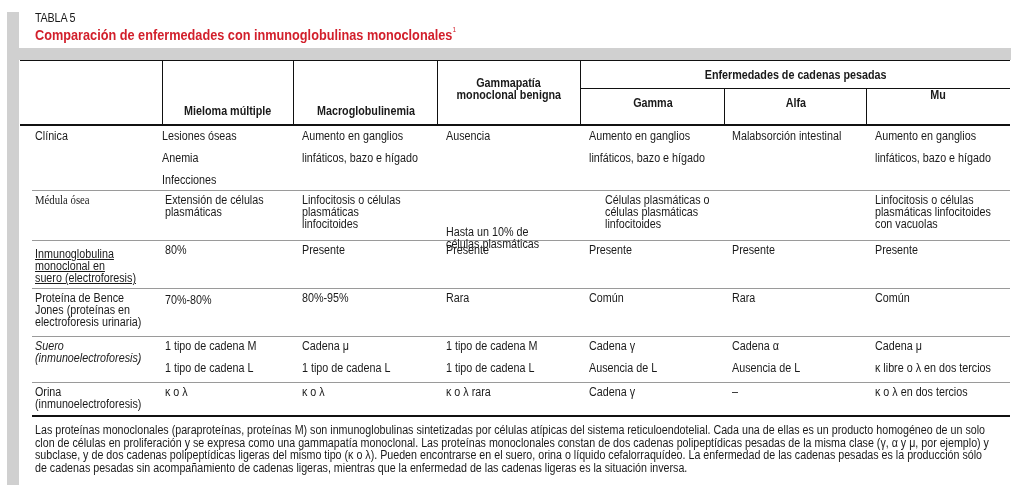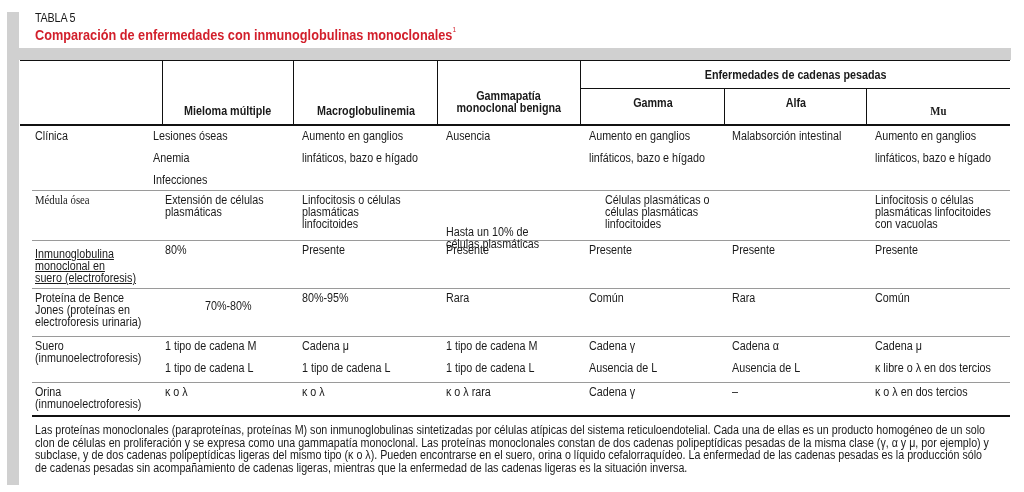--- a/index.html
+++ b/index.html
@@ -48,47 +48,47 @@
   <div class="line" style="left:560px; top:0; width:1px; height:65px;"></div>
   <div class="line" style="left:704px; top:28px; width:1px; height:37px;"></div>
   <div class="line" style="left:846px; top:28px; width:1px; height:37px;"></div>
 
   <div class="hdr" style="left:143px; top:0; width:130px; height:57px;">
       <span>Mieloma múltiple</span>
     </div>
   <div class="hdr" style="left:274px; top:0; width:143px; height:57px;">
       <span>Macroglobulinemia</span>
     </div>
-  <div class="hdr" style="left:418px; top:0; width:142px; height:57px; flex-direction:column; align-items:center;margin-top:13px;">
+  <div class="hdr" style="left:418px; top:0; width:142px; height:57px; flex-direction:column; align-items:center;">
     <span>Gammapatía</span>
     <span>monoclonal benigna</span>
   </div>
   <div class="hdr" style="left:561px; top:0; width:429px; height:21px;">
       <span>Enfermedades de cadenas pesadas</span>
     </div>
   <div class="hdr" style="left:561px; top:29px; width:143px; height:28px; align-items:center;">
       <span>Gamma</span>
     </div>
   <div class="hdr" style="left:705px; top:29px; width:141px; height:28px; align-items:center;">
       <span>Alfa</span>
     </div>
-  <div class="hdr" style="left:847px; top:29px; width:143px; height:28px; align-items:flex-end;font-family:Liberation Serif, serif;">
+  <div class="hdr" style="left:847px; top:29px; width:143px; height:28px; align-items:flex-start;">
       <span>Mu</span>
     </div>
 
   <div id="body-rows">
       <div class="hline-gray" style="top: 130px;"></div>
       <div class="hline-gray" style="top: 180px;"></div>
       <div class="hline-gray" style="top: 228px;"></div>
       <div class="hline-gray" style="top: 276px;"></div>
       <div class="hline-gray" style="top: 322px;"></div>
       <div class="cell" style="left: 15px; top: 70px; text-align: center;">
         <span class="t" style="display: block;">Clínica</span>
       </div>
-      <div class="cell" style="left: 133px; top: 70px;">
+      <div class="cell" style="left: 142px; top: 70px;">
         <span class="t line-item" style="display: block;">Lesiones óseas</span>
         <span class="t line-item" style="display: block;">Anemia</span>
         <span class="t line-item" style="display: block;">Infecciones</span>
       </div>
       <div class="cell" style="left: 282px; top: 70px;">
         <span class="t line-item" style="display: block;">Aumento en ganglios</span>
         <span class="t line-item" style="display: block;">linfáticos, bazo e hígado</span>
       </div>
       <div class="cell" style="left: 426px; top: 70px;">
         <span class="t line-item" style="display: block;">Ausencia</span>
@@ -152,39 +152,39 @@
         <span class="t" style="display: block;">Presente</span>
       </div>
       <div class="cell" style="left: 855px; top: 184px;">
         <span class="t" style="display: block;">Presente</span>
       </div>
       <div class="cell" style="left: 15px; top: 232px;">
         <span class="t" style="display: block;">Proteína de Bence</span>
         <span class="t" style="display: block;">Jones (proteínas en</span>
         <span class="t" style="display: block;">electroforesis urinaria)</span>
       </div>
-      <div class="cell" style="left: 145px; top: 240px; margin-left: 40px;">
+      <div class="cell" style="left: 145px; top: 234px;">
         <span class="t" style="display: block;">70%-80%</span>
       </div>
       <div class="cell" style="left: 282px; top: 232px;">
         <span class="t" style="display: block;">80%-95%</span>
       </div>
       <div class="cell" style="left: 426px; top: 232px;">
         <span class="t" style="display: block;">Rara</span>
       </div>
       <div class="cell" style="left: 569px; top: 232px;">
         <span class="t" style="display: block;">Común</span>
       </div>
       <div class="cell" style="left: 712px; top: 232px;">
         <span class="t" style="display: block;">Rara</span>
       </div>
       <div class="cell" style="left: 855px; top: 232px;">
         <span class="t" style="display: block;">Común</span>
       </div>
-      <div class="cell" style="left: 15px; top: 280px;">
+      <div class="cell" style="left: 15px; top: 280px; font-style: italic;">
         <span class="t" style="display: block;">Suero</span>
         <span class="t" style="display: block;">(inmunoelectroforesis)</span>
       </div>
       <div class="cell" style="left: 145px; top: 280px;">
         <span class="t line-item" style="display: block;">1 tipo de cadena M</span>
         <span class="t line-item" style="display: block;">1 tipo de cadena L</span>
       </div>
       <div class="cell" style="left: 282px; top: 280px;">
         <span class="t line-item" style="display: block;">Cadena μ</span>
         <span class="t line-item" style="display: block;">1 tipo de cadena L</span>

